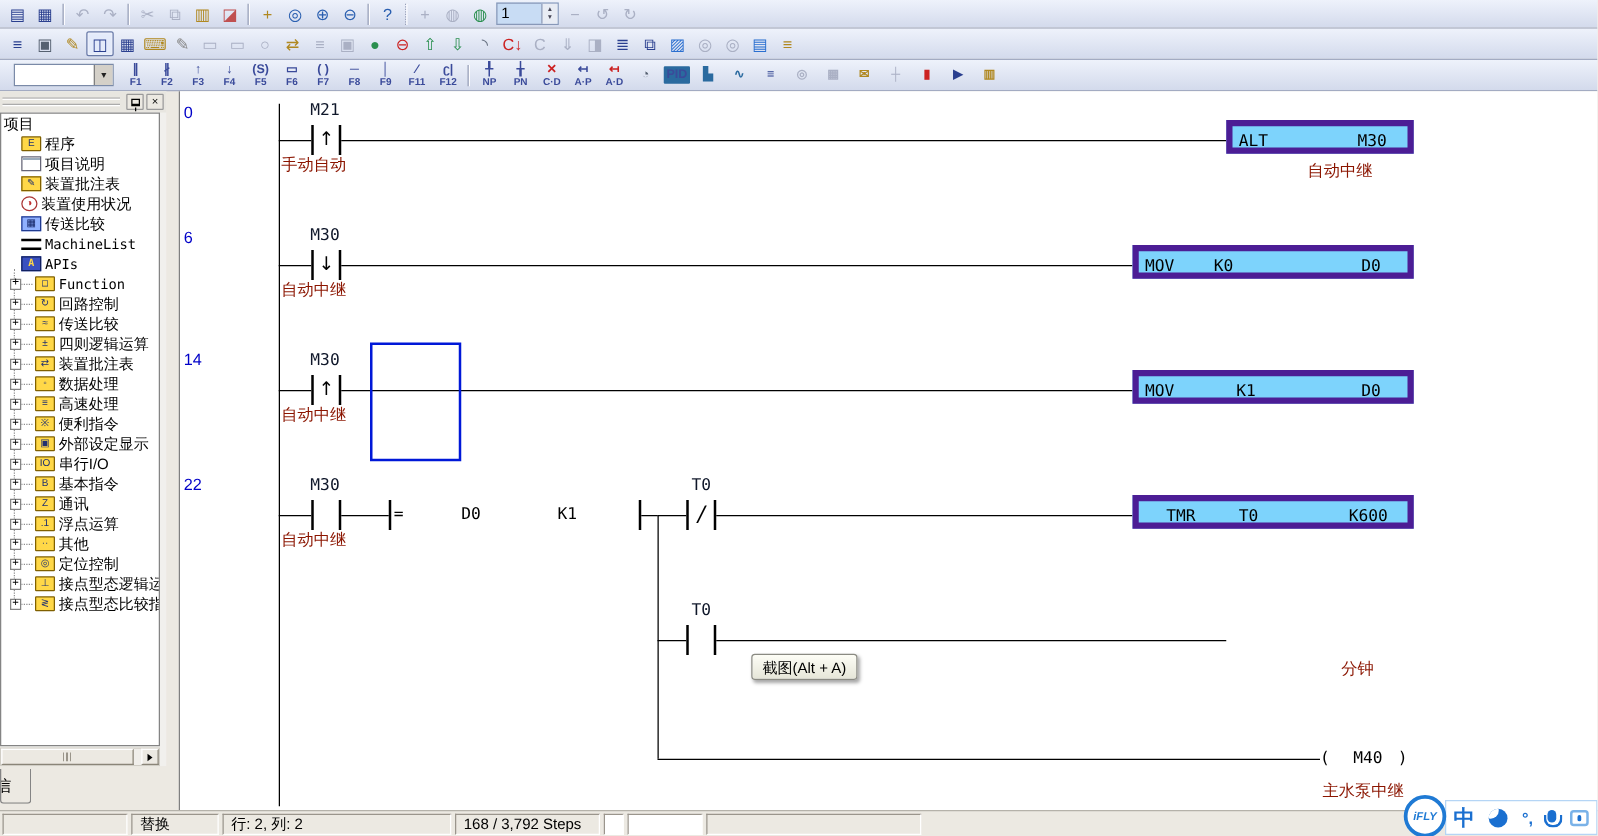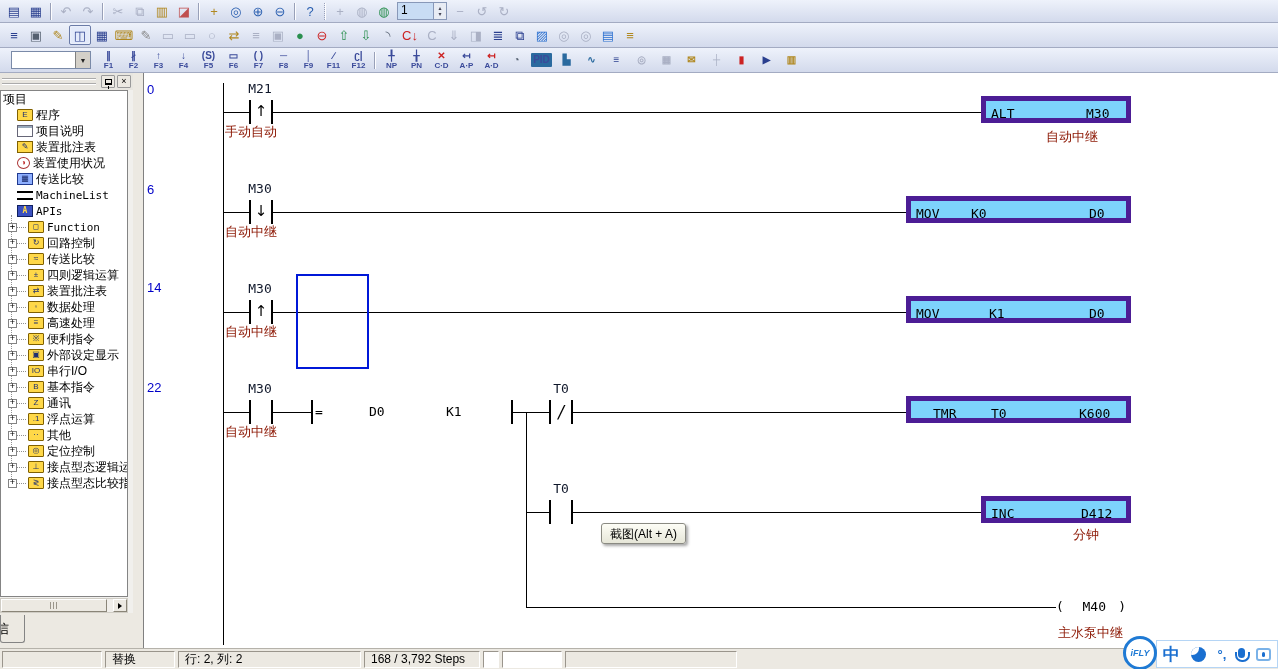--- a/index.html
+++ b/index.html
@@ -614,24 +614,20 @@
   <div class="ib" style="left:762px;top:323px;width:225px">
     <span style="left:22px">TMR</span>
     <span style="left:80px">T0</span>
     <span style="left:168px">K600</span>
   </div>
 
   <div class="w" style="left:382px;top:439px;width:23px"></div>
   <div class="contact" style="left:405px;top:427px"></div>
   <div class="dev" style="left:395px;top:408px">T0</div>
   <div class="w" style="left:429px;top:439px;width:408px"></div>
-  <div class="ib" style="left:837px;top:423px;width:150px">
-    <span style="left:5px">INC</span>
-    <span style="left:95px">D412</span>
-  </div>
   <div class="cmt" style="left:929px;top:453px">分钟</div>
 
   <div class="w" style="left:382px;top:534px;width:530px"></div>
   <div class="coil">
     <span class="lp"></span>
     <span class="cl">M40</span>
     <span class="rp"></span>
   </div>
   <div class="cmt" style="left:914px;top:551px">主水泵中继</div>
 

